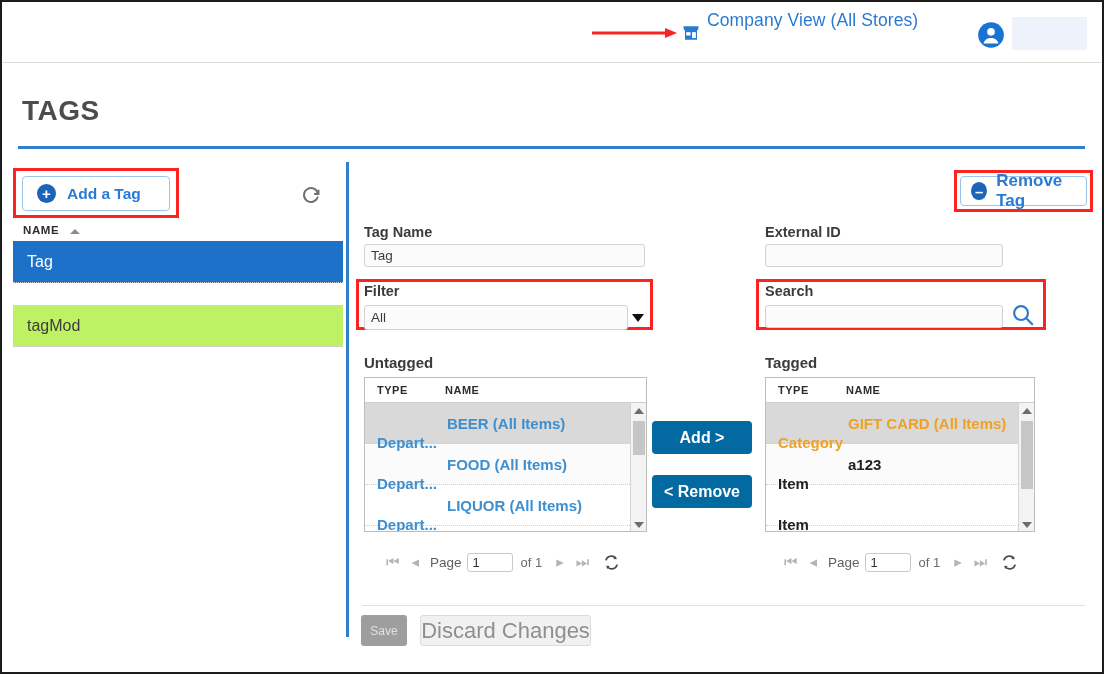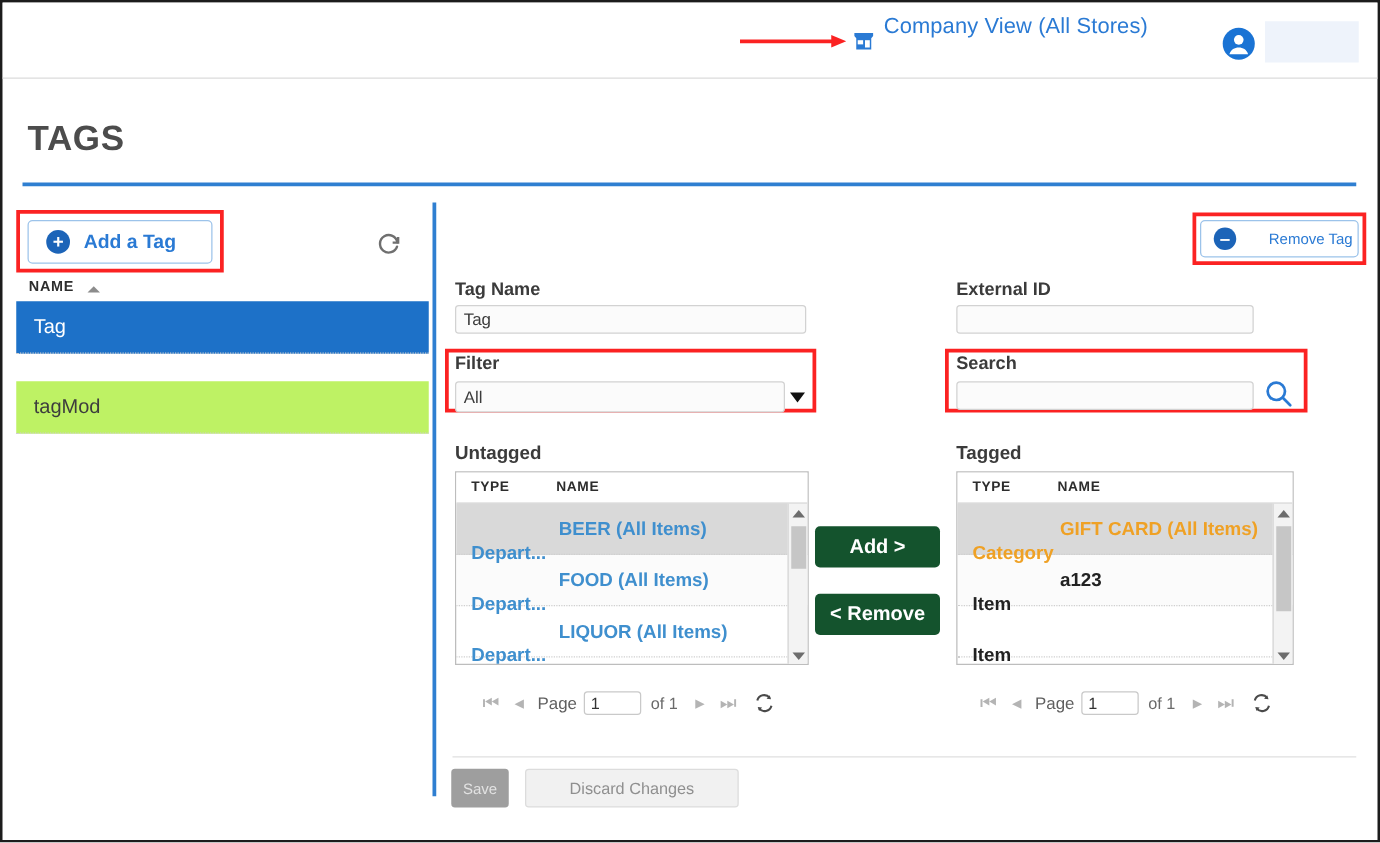--- a/index.html
+++ b/index.html
@@ -116,21 +116,21 @@
     border: 1px solid #9cc3ea; border-radius: 4px; background: #fff;
     display: flex; align-items: center; cursor: pointer;
   }
   .minus-circle {
     width: 18px; height: 18px; border-radius: 50%;
     background: #1c64b8; color: #fff; margin-left: 10px;
     display: flex; align-items: center; justify-content: center;
     font-size: 15px; line-height: 1; font-weight: bold;
   }
   .remove-tag-label {
-    margin-left: 26px; color: #2a7ad4; font-size: 12px; font-weight: normal;
+    margin-left: 9px; color: #2a7ad4; font-size: 17px; font-weight: bold;
   }
 
   .fld-label {
     position: absolute; font-size: 14.5px; font-weight: bold; color: #3b3b3b;
   }
   .txt-input {
     position: absolute; height: 23px; background: #fbfbfb;
     border: 1px solid #d2d2d2; border-radius: 3px;
     font-family: "Liberation Sans", sans-serif; font-size: 13.5px;
     color: #3b3b3b; padding: 0 6px; outline: none;
@@ -202,21 +202,21 @@
     border-left: 5px solid transparent; border-right: 5px solid transparent;
   }
   .vs-up { top: 5px; border-bottom: 6px solid #6d6d6d; }
   .vs-dn { bottom: 5px; border-top: 6px solid #6d6d6d; }
   .vs-thumb {
     position: absolute; left: 2px; width: 12px; background: #c6c6c6;
   }
 
   
   .mid-btn {
-    position: absolute; width: 100px; height: 33px; background: #14532d;
+    position: absolute; width: 100px; height: 33px; background: #0369a1;
     border: none; border-radius: 4px; color: #fff; font-size: 16px;
     font-weight: bold; cursor: pointer;
     font-family: "Liberation Sans", sans-serif;
   }
 
   
   .pager { position: absolute; display: flex; align-items: center; height: 24px; }
   .pg-icon { color: #b4b4b4; font-size: 15px; margin: 0 6px; cursor: pointer; }
   .pg-lbl { font-size: 13.5px; color: #5f5f5f; margin: 0 5px; }
   .pg-input {
@@ -234,21 +234,21 @@
   }
   .btn-save {
     position: absolute; left: 359px; top: 613px; width: 46px; height: 31px;
     background: #9e9e9e; border: none; border-radius: 3px;
     color: #e2e2e2; font-size: 12px; cursor: default;
     font-family: Liberation Sans, sans-serif;
   }
   .btn-discard {
     position: absolute; left: 418px; top: 613px; width: 171px; height: 31px;
     background: #f1f1f1; border: 1px solid #dcdcdc; border-radius: 3px;
-    color: #8f8f8f; font-size: 13px; cursor: pointer;
+    color: #8f8f8f; font-size: 22px; cursor: pointer;
     font-family: "Liberation Sans", sans-serif;
   }
 </style>
 </head>
 <body>
 
 <div class="frame">
 
   <div class="topbar">
     <svg class="red-arrow" viewBox="0 0 85 12">

